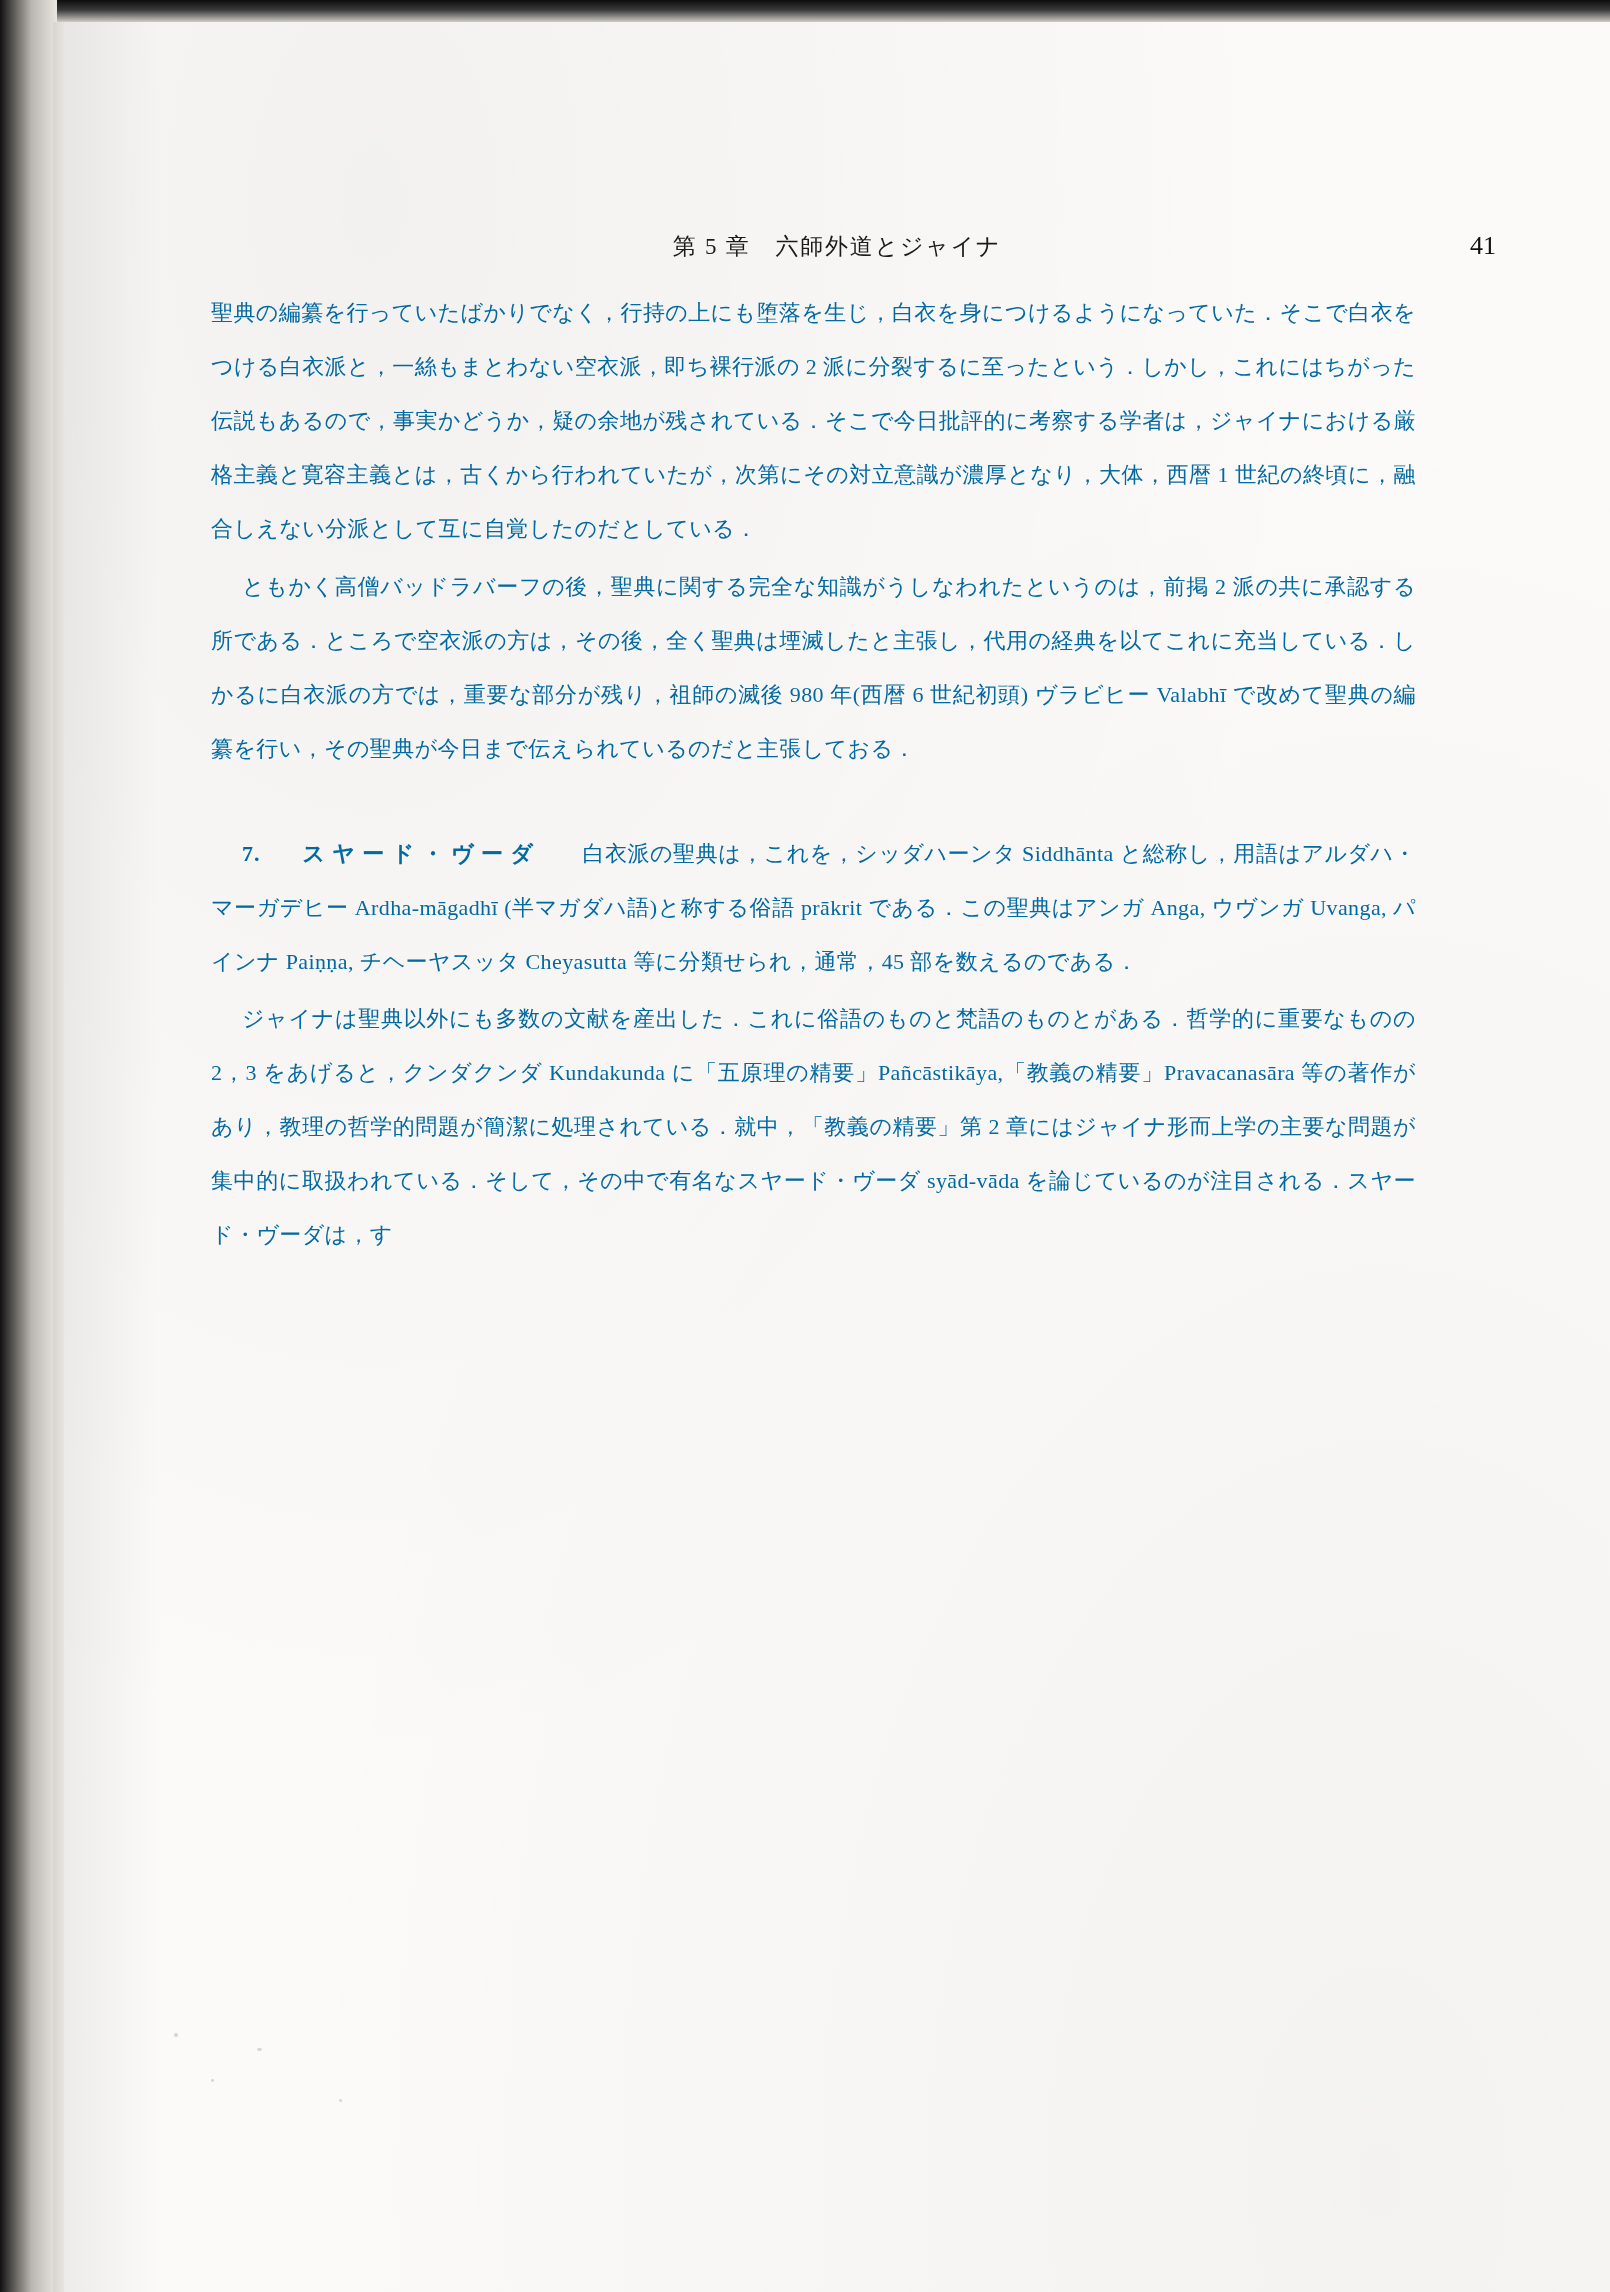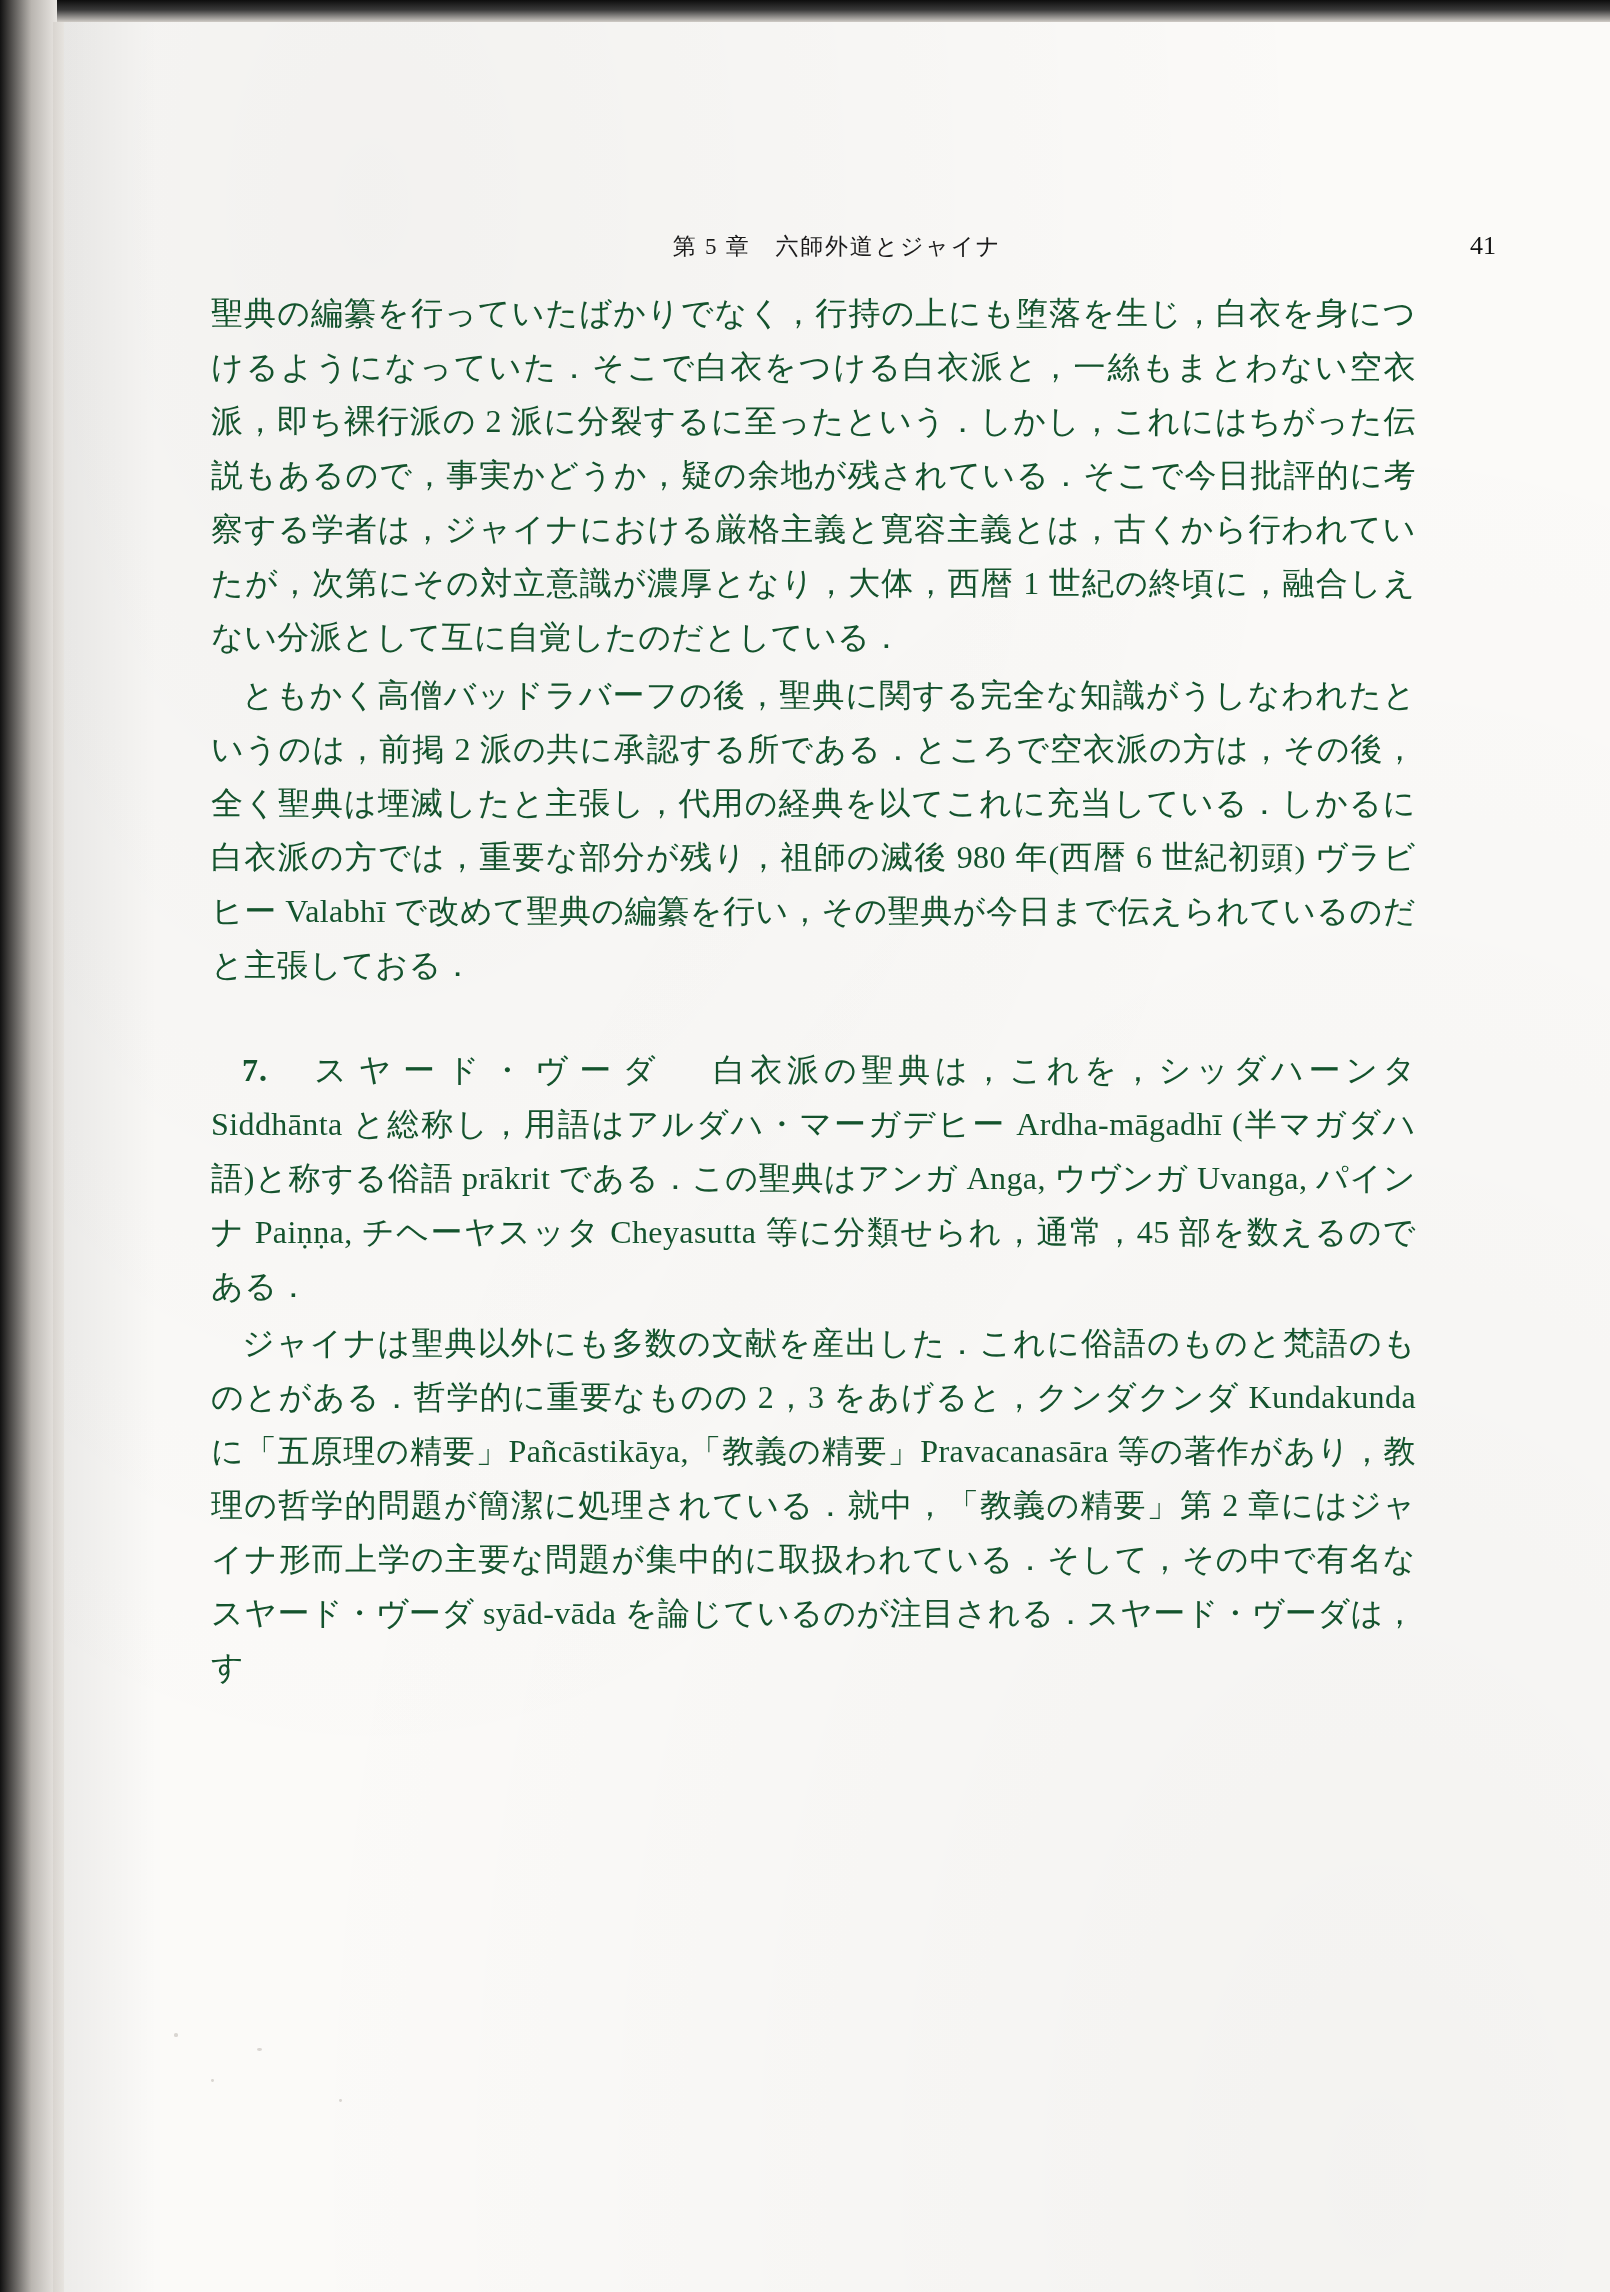--- a/index.html
+++ b/index.html
@@ -112,42 +112,42 @@
 
   .body-col {
     position: absolute;
     top: 264px;
     left: 147px;
     width: 1205px;
   }
 
   p.para {
     margin: 0 0 0 0;
-    font-size: 32px;
+    font-size: 22px;
     line-height: 54px;
-    color: #14532d;
+    color: #0369a1;
     text-align: justify;
     text-justify: inter-character;
     letter-spacing: 0.4px;
     font-family: "Liberation Serif", serif;
   }
 
   p.indent {
     text-indent: 31px;
   }
 
   .gap-small { height: 3.7px; }
   .gap-section { height: 51px; }
 
   .sec-head-num {
     font-weight: 700;
     letter-spacing: 0.9px;
   }
   .sec-head-title {
-    font-weight: 400;
+    font-weight: 700;
     letter-spacing: 7.3px;
   }
   .sec-head-spacer {
     display: inline-block;
     width: 42px;
   }
 </style>
 </head>
 <body>
 

